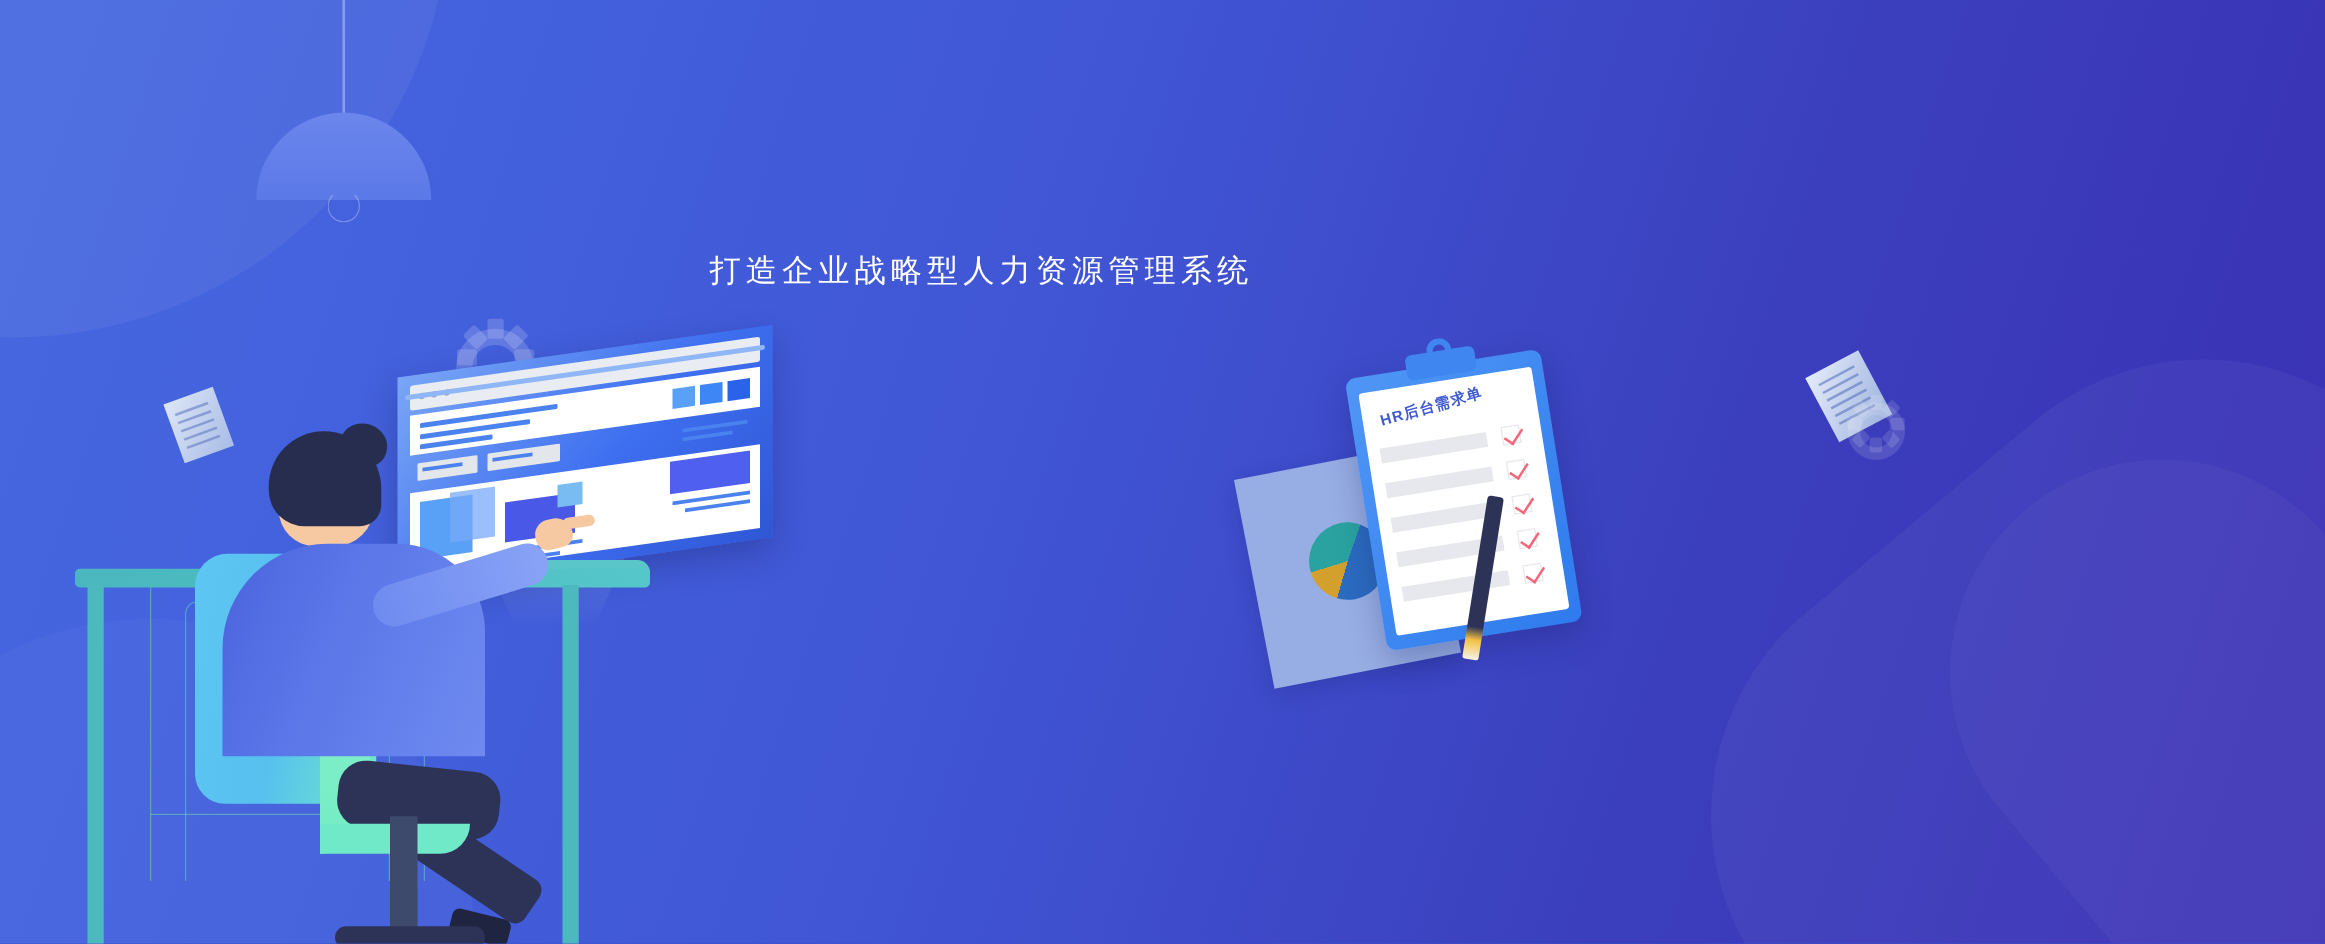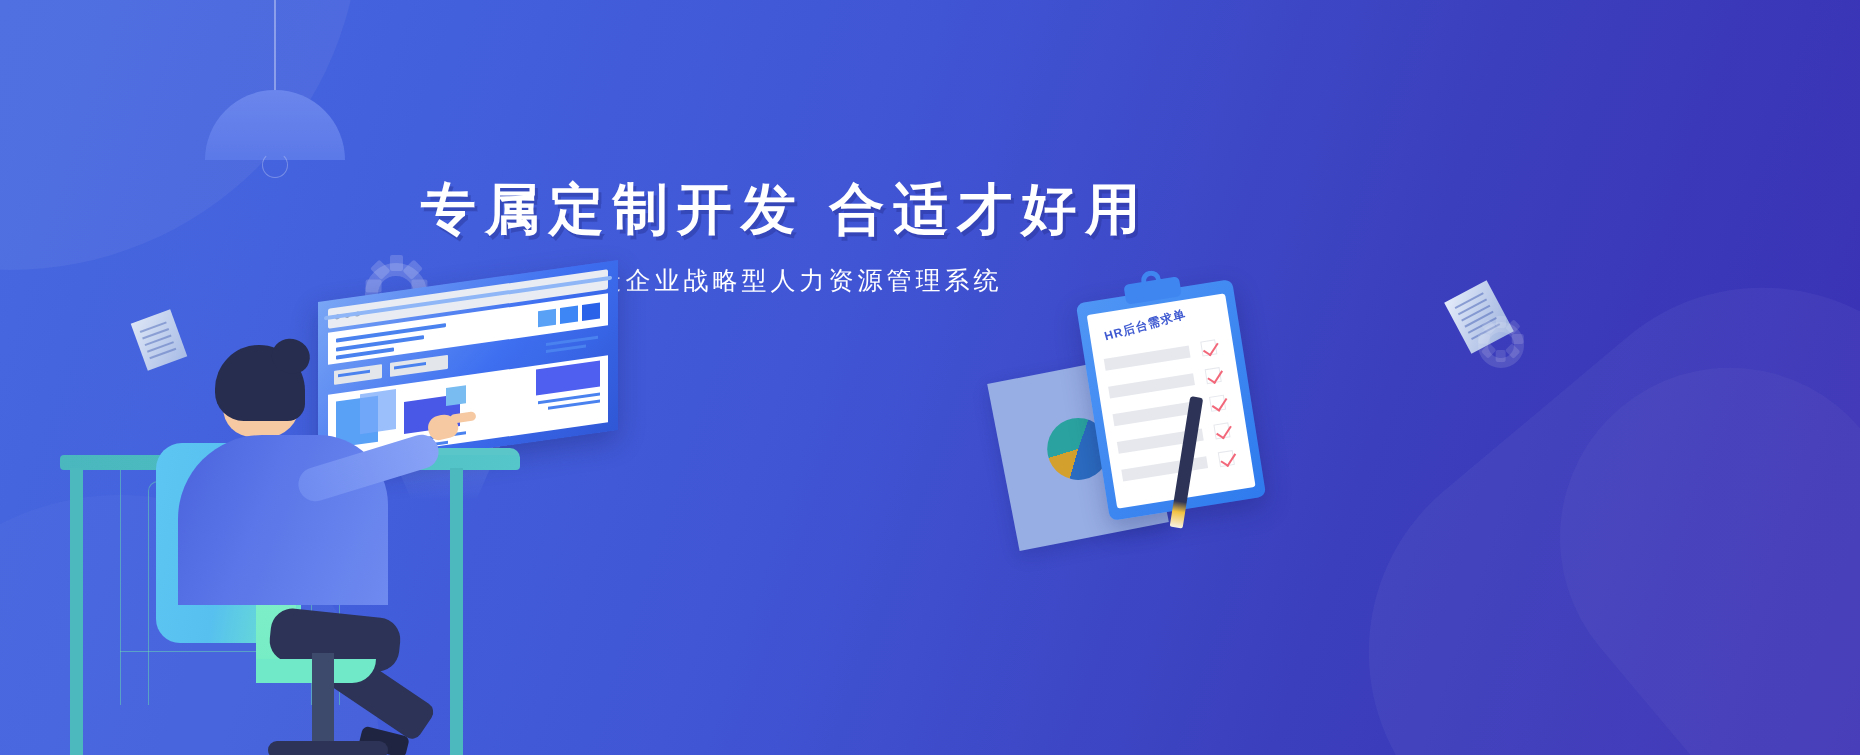--- a/index.html
+++ b/index.html
@@ -374,21 +374,20 @@
   <div class="bg-blob" id="blob-br-small"></div>
   <div class="bg-blob" id="blob-bl"></div>
 
   <div id="lamp">
     <div id="lamp-cord"></div>
     <div id="lamp-shade"></div>
     <div id="lamp-bulb"></div>
   </div>
 
   <div id="text-block">
-    <div id="headline">专属定制开发  合适才好用</div>
     <div id="subhead">打造企业战略型人力资源管理系统</div>
   </div>
 
   <div id="illus-left">
 
     <div class="wire" id="wire-1"></div>
     <div class="wire" id="wire-2"></div>
     <div class="wire" id="wire-3"></div>
     <div class="wire" id="wire-4"></div>
     <div class="wire" id="wire-5"></div>

